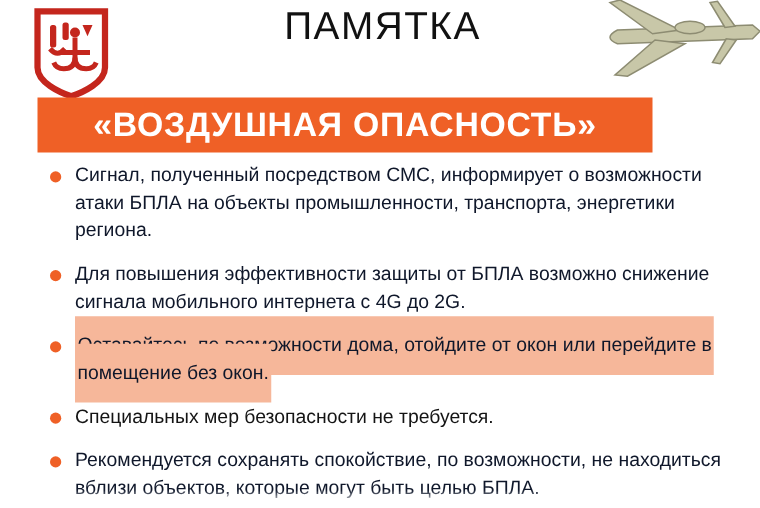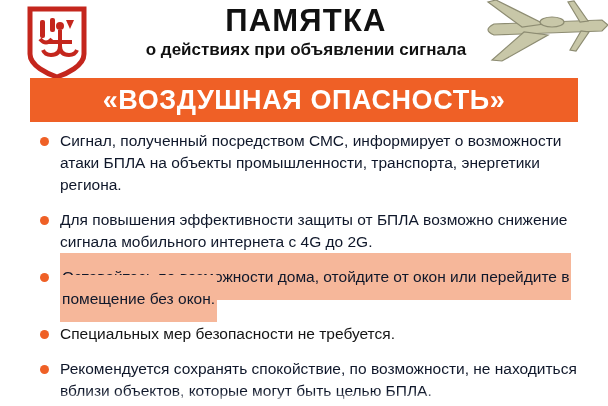--- a/index.html
+++ b/index.html
@@ -38,21 +38,21 @@
 
   .title-block {
     position: absolute;
     left: 96px;
     top: 4px;
     width: 420px;
     text-align: center;
   }
   .title-main {
     font-size: 31px;
-    font-weight: bold;
+    font-weight: normal;
     letter-spacing: 1.2px;
     line-height: 34px;
     color: #111111;
   }
   .title-sub {
     font-size: 17px;
     font-weight: bold;
     line-height: 22px;
     color: #111111;
     margin-top: 1px;
@@ -65,21 +65,21 @@
     top: -6px;
     width: 160px;
     height: 86px;
   }
 
   
   .banner {
     position: absolute;
     left: 30px;
     top: 78px;
-    width: 548px;
+    width: 492px;
     height: 44px;
     background: #ef6026;
     display: flex;
     align-items: center;
     justify-content: center;
   }
   .banner-text {
     color: #ffffff;
     font-size: 27px;
     font-weight: bold;
@@ -150,21 +150,20 @@
           <path d="M34 24 v16 q0 9 -9 9 q-6 0 -8 -5" stroke="#c4261d" stroke-width="4" fill="none"></path>
           <path d="M22 36 h24" stroke="#c4261d" stroke-width="4" fill="none"></path>
           <path d="M34 40 q0 9 9 9 q6 0 8 -5" stroke="#c4261d" stroke-width="4" fill="none"></path>
           <path d="M40 14 l8 0 l-4 9 z"></path>
         </g>
       </svg>
     </div>
 
     <div class="title-block">
       <div class="title-main">ПАМЯТКА</div>
-      <div class="title-sub">о действиях при объявлении сигнала</div>
     </div>
 
     <div class="drone">
       <svg width="160" height="86" viewBox="0 0 160 86">
         <g fill="#c8c7a8" stroke="#8d8c72" stroke-width="1.2">
           <path d="M42 30 L150 26 L156 31 L150 37 L42 41 Q30 36 42 30 Z"></path>
           <path d="M70 33 L36 8 L44 6 L92 30 Z"></path>
           <path d="M72 38 L40 66 L50 67 L96 41 Z"></path>
           <path d="M128 28 L116 8 L122 7 L136 27 Z"></path>
           <path d="M129 37 L118 56 L124 57 L137 38 Z"></path>

